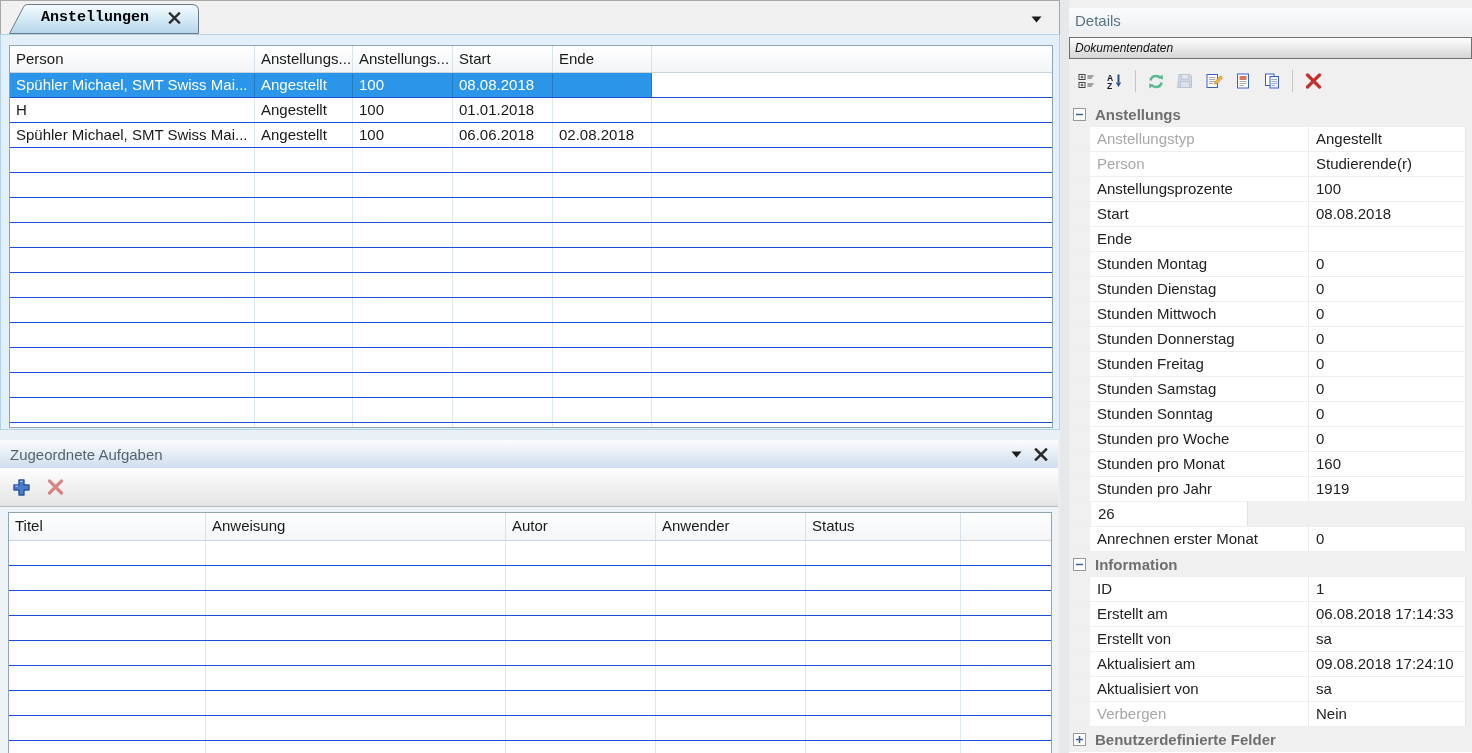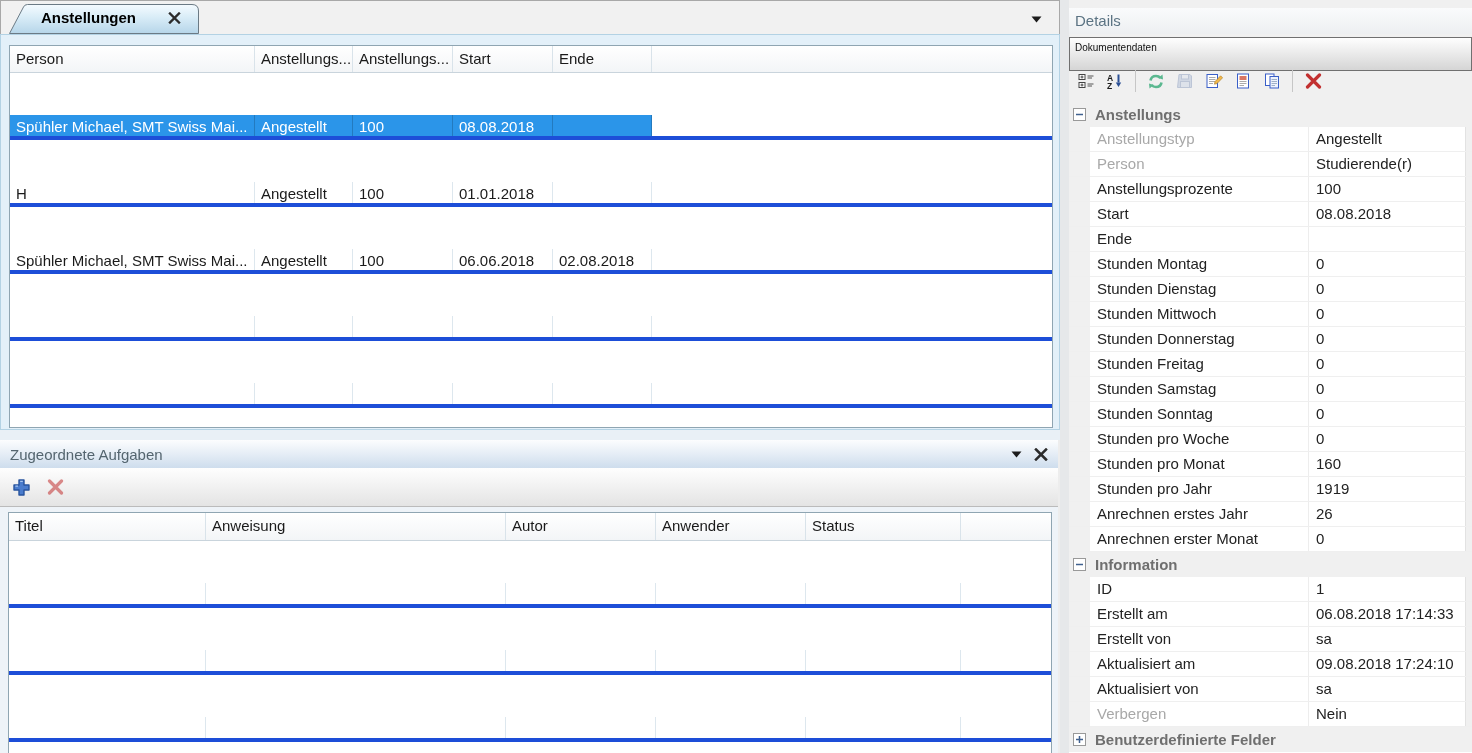--- a/index.html
+++ b/index.html
@@ -7,35 +7,35 @@
        font-family:"Liberation Sans",sans-serif;font-size:15px;color:#1a1a1a;
        -webkit-font-smoothing:antialiased;}
   .icon{display:inline-flex;align-items:center;justify-content:center;}
 
   
   .left{position:absolute;left:0;top:0;width:1060px;height:753px;}
   .tabstrip{position:absolute;left:0;top:0;width:1060px;height:34px;background:#f1f1f1;
             border:1px solid #a8a8a8;border-bottom:none;box-sizing:border-box;}
   .tab{position:absolute;left:8px;bottom:0;width:190px;height:30px;}
   .tab svg.tab-bg{position:absolute;left:0;top:0;}
-  .tab-label{position:absolute;left:32px;top:5px;font-weight:bold;color:#000;}
+  .tab-label{position:absolute;left:32px;top:5px;font-weight:bold;color:#000;font-family:Liberation Mono, monospace;}
   .tab-close{position:absolute;right:18px;top:8px;cursor:pointer;}
   .tab-dropdown{position:absolute;right:14px;top:11px;width:18px;height:14px;cursor:pointer;
                 display:flex;align-items:center;justify-content:center;}
 
   .main-pane{position:absolute;left:0;top:34px;width:1060px;height:396px;background:#e3f0f9;
              border:1px solid #b3d2e4;box-sizing:border-box;}
   .grid{position:absolute;background:#fff;border:1px solid #8fa5b2;overflow:hidden;}
   #main-grid{left:8px;top:10px;width:1042px;height:381px;}
   .grid-header{display:flex;height:26px;background:linear-gradient(#ffffff,#f3f5f7);
                border-bottom:1px solid #c9d4dc;}
   .hcell{box-sizing:border-box;padding:4px 0 0 6px;border-right:1px solid #d9e3ea;
          white-space:nowrap;overflow:hidden;}
   .hcell.filler{flex:1;border-right:none;}
-  .grow{display:flex;height:25px;border-bottom:4px solid #1d4ed8;box-sizing:border-box;margin-top:42px;}
+  .grow{display:flex;height:25px;border-bottom:1px solid #1d4ed8;box-sizing:border-box;}
   .cell{box-sizing:border-box;padding:3px 0 0 6px;border-right:1px solid #dde7ee;
         white-space:nowrap;overflow:hidden;}
   .cell.filler{flex:1;border-right:none;}
   .grow.sel .cell:not(.filler){background:#2b95e9;color:#fff;border-right:1px solid rgba(0,0,0,.18);}
   #main-grid .c0{width:245px}#main-grid .c1{width:98px}#main-grid .c2{width:100px}
   #main-grid .c3{width:100px}#main-grid .c4{width:99px}
 
   .splitter{position:absolute;left:0;top:430px;width:1060px;height:10px;background:#e9f0f6;}
 
   .tasks{position:absolute;left:0;top:440px;width:1058px;height:313px;background:#eef3f8;}
@@ -53,23 +53,23 @@
   #tasks-grid .c0{width:197px}#tasks-grid .c1{width:300px}#tasks-grid .c2{width:150px}
   #tasks-grid .c3{width:150px}#tasks-grid .c4{width:155px}
 
   
   .vsplit{position:absolute;left:1060px;top:0;width:9px;height:753px;background:#e6e8ea;}
 
   
   .details{position:absolute;left:1069px;top:0;width:403px;height:753px;background:#f0f0f0;}
   .details-title{position:absolute;top:8px;left:0;right:0;height:26px;line-height:26px;
                  padding-left:6px;color:#5b7383;background:linear-gradient(#fafbfc,#edeff1);}
-  .doc-header{position:absolute;top:37px;left:0;width:403px;height:34px;box-sizing:border-box;
+  .doc-header{position:absolute;top:37px;left:0;width:403px;height:22px;box-sizing:border-box;
               border:1px solid #707070;background:linear-gradient(#fefefe,#d5d5d5);
-              line-height:20px;padding-left:5px;color:#111;font-size:10px;}
+              line-height:20px;padding-left:5px;color:#111;font-size:12px;font-style:italic;}
   .details-toolbar{position:absolute;top:62px;left:4px;right:0;height:38px;display:flex;
                    align-items:center;gap:3px;}
   .tsep{width:1px;height:22px;background:#c6c6c6;margin:0 4px;}
   .propgrid{position:absolute;top:102px;left:0;width:403px;height:651px;background:#fff;
             overflow:hidden;}
   .pcat{height:25px;display:flex;align-items:center;background:#f0f0f0;box-sizing:border-box;}
   .pcat .exp{margin-left:4px;cursor:pointer;}
   .pcat .ptitle{margin-left:9px;font-weight:bold;color:#6f6f6f;}
   .prow{height:25px;display:flex;box-sizing:border-box;border-bottom:1px solid #efefef;}
   .pgut{width:21px;background:#f0f0f0;}
@@ -525,21 +525,20 @@
         <div class="prgut"></div>
       </div>
       <div class="prow">
         <div class="pgut"></div>
         <div class="plabel">Stunden pro Jahr</div>
         <div class="pvalue">1919</div>
         <div class="prgut"></div>
       </div>
       <div class="prow">
         <div class="pgut"></div>
-        <div class="plabel">Anrechnen erstes Jahr</div>
         <div class="pvalue">26</div>
         <div class="prgut"></div>
       </div>
       <div class="prow">
         <div class="pgut"></div>
         <div class="plabel">Anrechnen erster Monat</div>
         <div class="pvalue">0</div>
         <div class="prgut"></div>
       </div>
       <div class="pcat">

